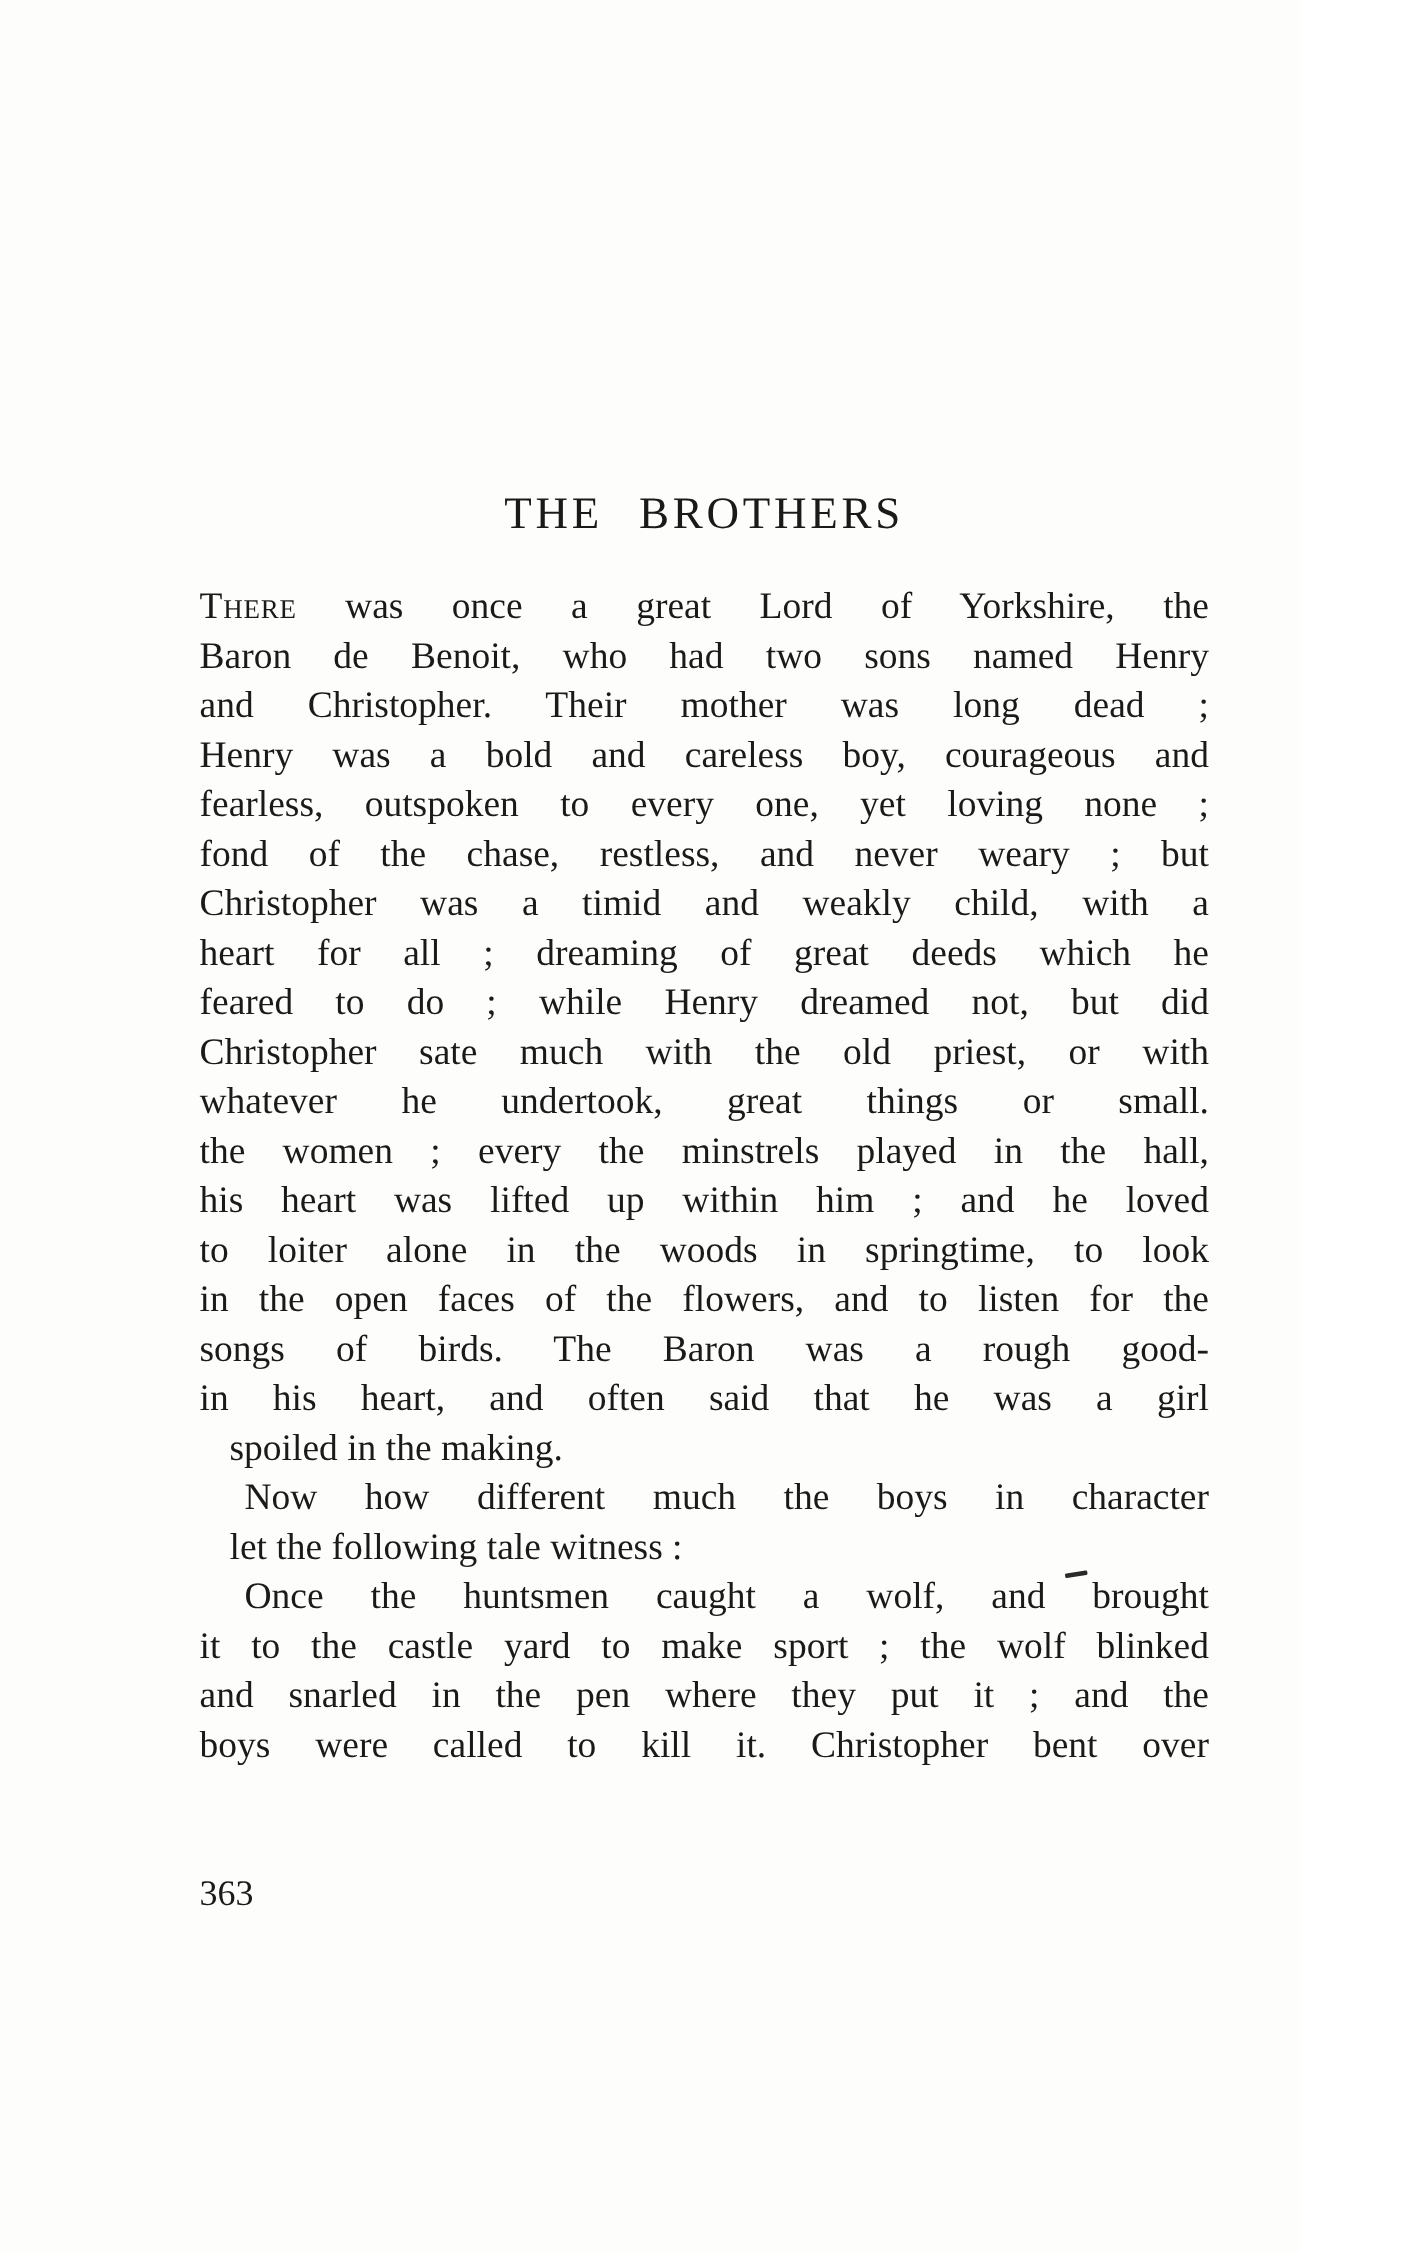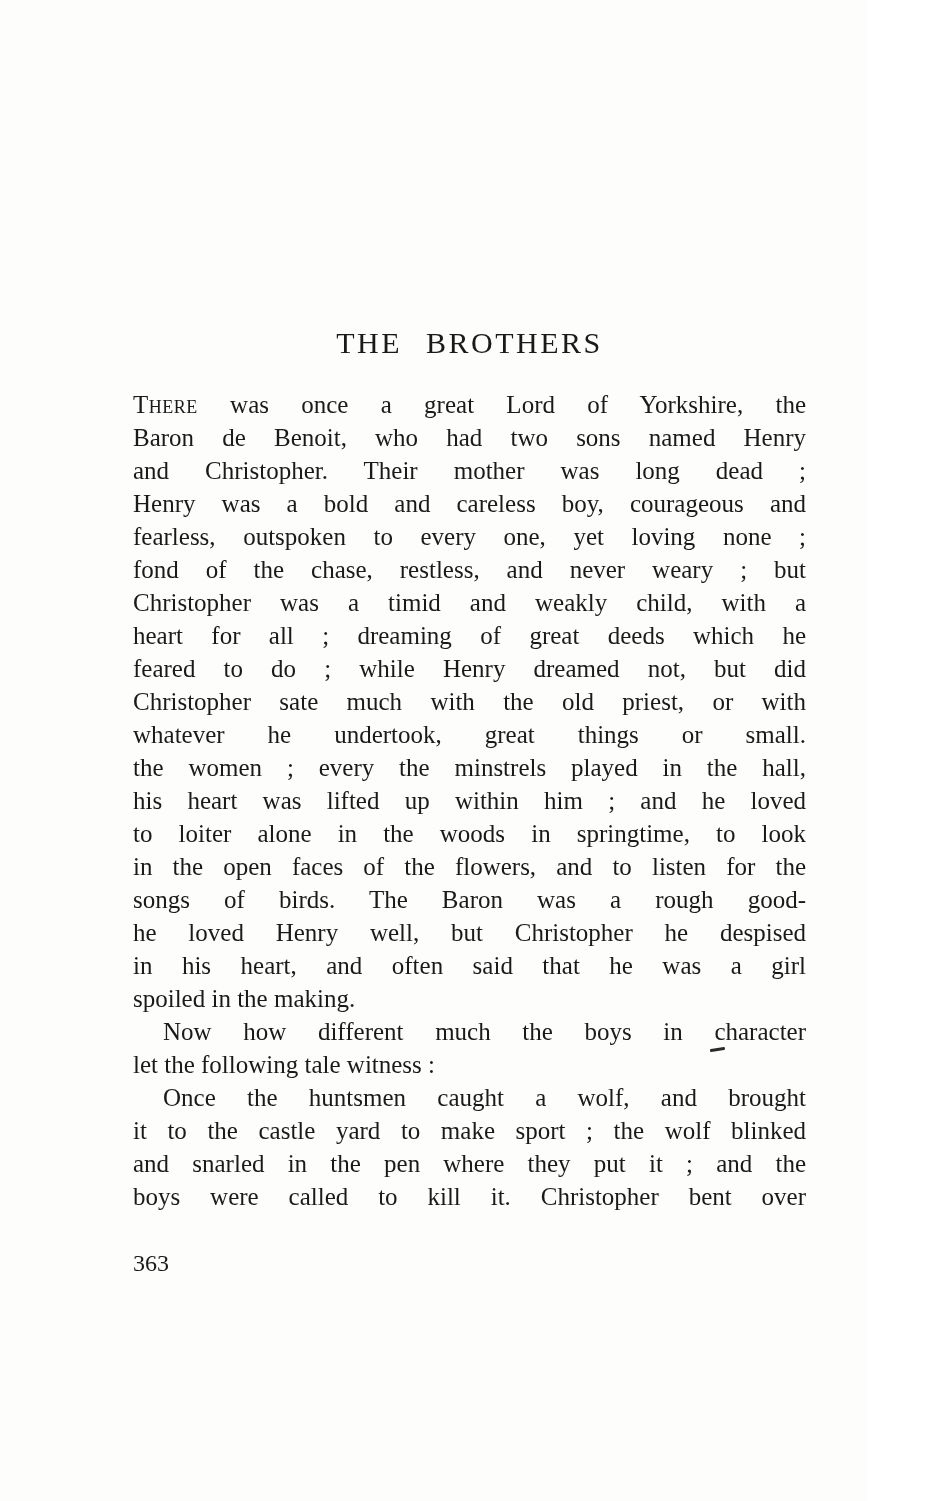--- a/index.html
+++ b/index.html
@@ -43,20 +43,21 @@
   .line {
     height: 33px;
     line-height: 33px;
     text-align: justify;
     text-align-last: justify;
     overflow: hidden;
     white-space: normal;
   }
   .line-end {
     text-align-last: left;
+    margin-left: 20px;
   }
   .indented {
     padding-left: 30px;
   }
   .lead-smallcaps {
     font-variant: small-caps;
     letter-spacing: 0.5px;
   }
   .page-number {
     position: absolute;
@@ -94,21 +95,20 @@
         <div class="line">Christopher was a timid and weakly child, with a</div>
         <div class="line">heart for all ; dreaming of great deeds which he</div>
         <div class="line">feared to do ; while Henry dreamed not, but did</div>
         <div class="line">Christopher sate much with the old priest, or with</div>
         <div class="line">whatever he undertook, great things or small.</div>
         <div class="line">the women ; every the minstrels played in the hall,</div>
         <div class="line">his heart was lifted up within him ; and he loved</div>
         <div class="line">to loiter alone in the woods in springtime, to look</div>
         <div class="line">in the open faces of the flowers, and to listen for the</div>
         <div class="line">songs of birds. The Baron was a rough good-</div>
-        <div class="line">he loved Henry well, but Christopher he despised</div>
         <div class="line">in his heart, and often said that he was a girl</div>
         <div class="line line-end">spoiled in the making.</div>
       </div>
       <div class="paragraph">
         <div class="line indented">Now how different much the boys in character</div>
         <div class="line line-end">let the following tale witness :</div>
       </div>
       <div class="paragraph">
         <div class="line indented">Once the huntsmen caught a wolf, and brought</div>
         <div class="line">it to the castle yard to make sport ; the wolf blinked</div>

